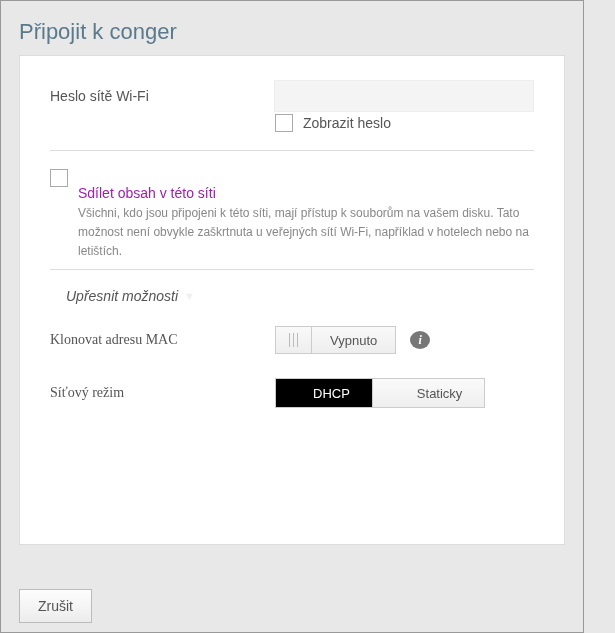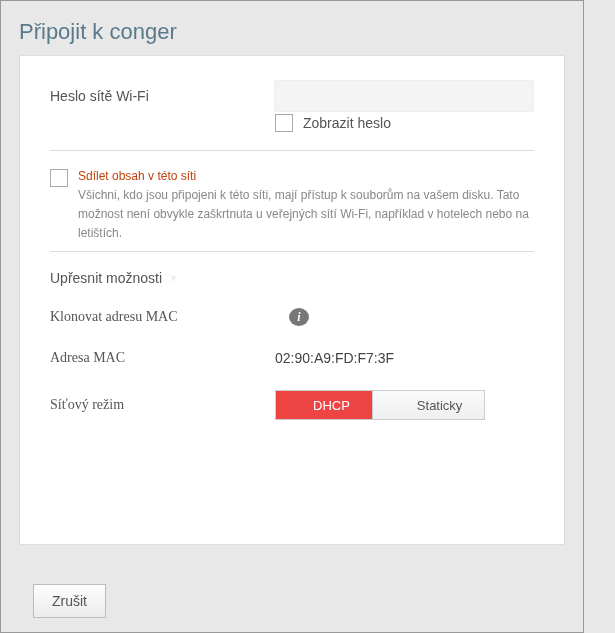--- a/index.html
+++ b/index.html
@@ -79,36 +79,38 @@
   }
   .share-row {
     display: flex;
     align-items: flex-start;
     margin-bottom: 4px;
   }
   .share-text {
     flex:1;
   }
   .share-label {
-    font-size: 12px;
-    color: #c2410c;
+    font-size: 14px;
+    color: #a21caf;
     display:block;
     margin-bottom:2px;
+    margin-top:16px;
   }
   .share-desc {
     font-size: 12px;
     color: #888;
     line-height: 1.4;
   }
   .section-title {
     font-size: 14px;
     color: #555;
-    margin: 6px 0 22px 0;
-    display: flex;
-    align-items: center;
+    margin: 6px 0 22px 16px;
+    display: flex;
+    align-items: center;
+    font-style: italic;
   }
   .disclosure {
     margin-left: 6px;
     color: #f0f0f0;
     font-size: 11px;
   }
   .adv-row {
     display: flex;
     align-items: center;
     margin-bottom: 24px;
@@ -179,38 +181,38 @@
     padding: 0 22px;
     font-size:13px;
     display:flex;
     align-items:center;
     border:none;
     cursor:pointer;
     background: linear-gradient(#fafafa,#efefef);
     color:#555;
   }
   .seg-btn.active {
-    background:#ef4444;
+    background:#000000;
     color:#fff;
     padding-left:37px;
   }
   .seg-btn + .seg-btn {
     border-left:1px solid #ccc;
     padding-left:44px;
   }
   .footer {
     position:absolute;
-    bottom:0;
+    bottom:9px;
     left:0;
     right:0;
     height:62px;
     display:flex;
     justify-content:space-between;
-    align-items:center;
-    padding: 0 32px;
+    align-items:flex-end;
+    padding: 0 18px;
   }
   .btn {
     height:34px;
     min-width:70px;
     padding:0 18px;
     font-size:14px;
     color:#555;
     background: linear-gradient(#fdfdfd,#ececec);
     border:1px solid #bbb;
     cursor:pointer;
@@ -249,28 +251,34 @@
     <hr class="divider">
 
     <div class="section-title">
       <span>Upřesnit možnosti</span>
       <span class="disclosure">▼</span>
     </div>
 
     <div class="adv-row">
       <div class="adv-label">Klonovat adresu MAC</div>
       <div style="display:flex;align-items:center;">
+        <div class="toggle">
+          <div class="toggle-handle">
+            <div class="grip">
+                <span></span>
+                <span></span>
+                <span></span>
+              </div>
+          </div>
+          <div class="toggle-state">Vypnuto</div>
+        </div>
         <span class="info-icon">i</span>
       </div>
     </div>
 
-    <div class="adv-row">
-      <div class="adv-label">Adresa MAC</div>
-      <div class="adv-val">02:90:A9:FD:F7:3F</div>
-    </div>
 
 
     <div class="adv-row" style="margin-bottom:8px;">
       <div class="adv-label">Síťový režim</div>
       <div class="seg">
         <button class="seg-btn active">DHCP</button>
         <button class="seg-btn">Staticky</button>
       </div>
     </div>
 

